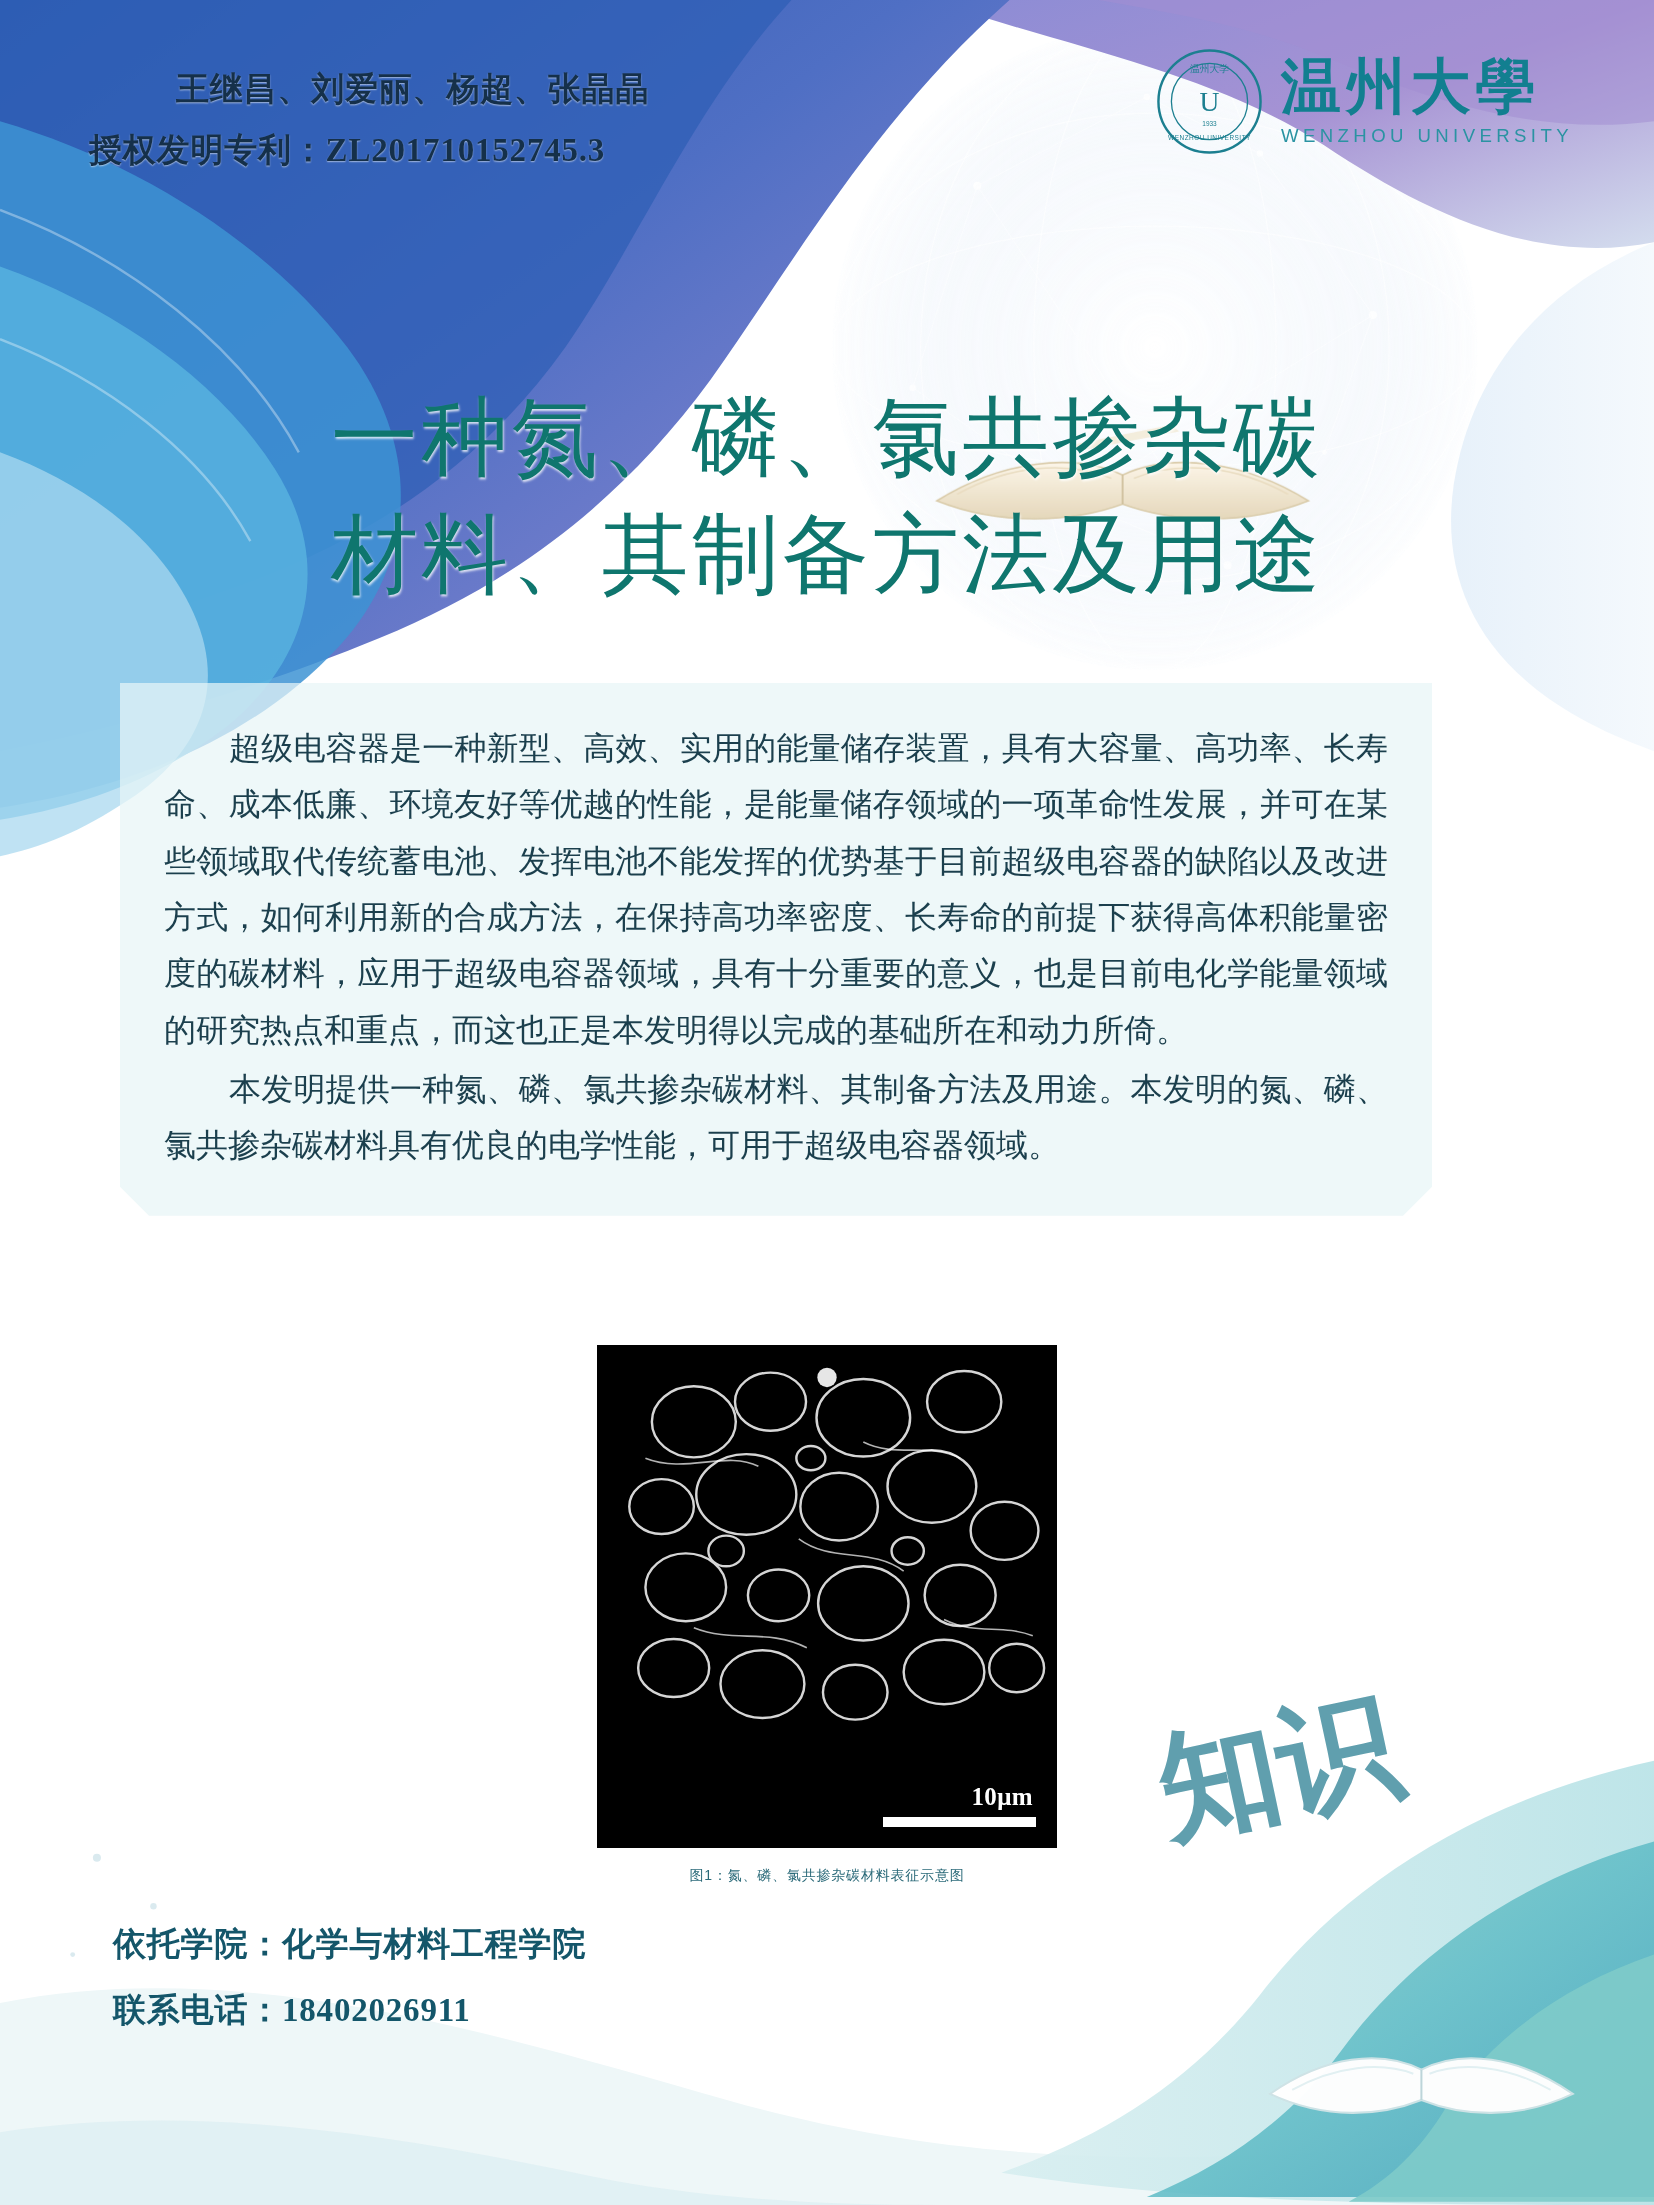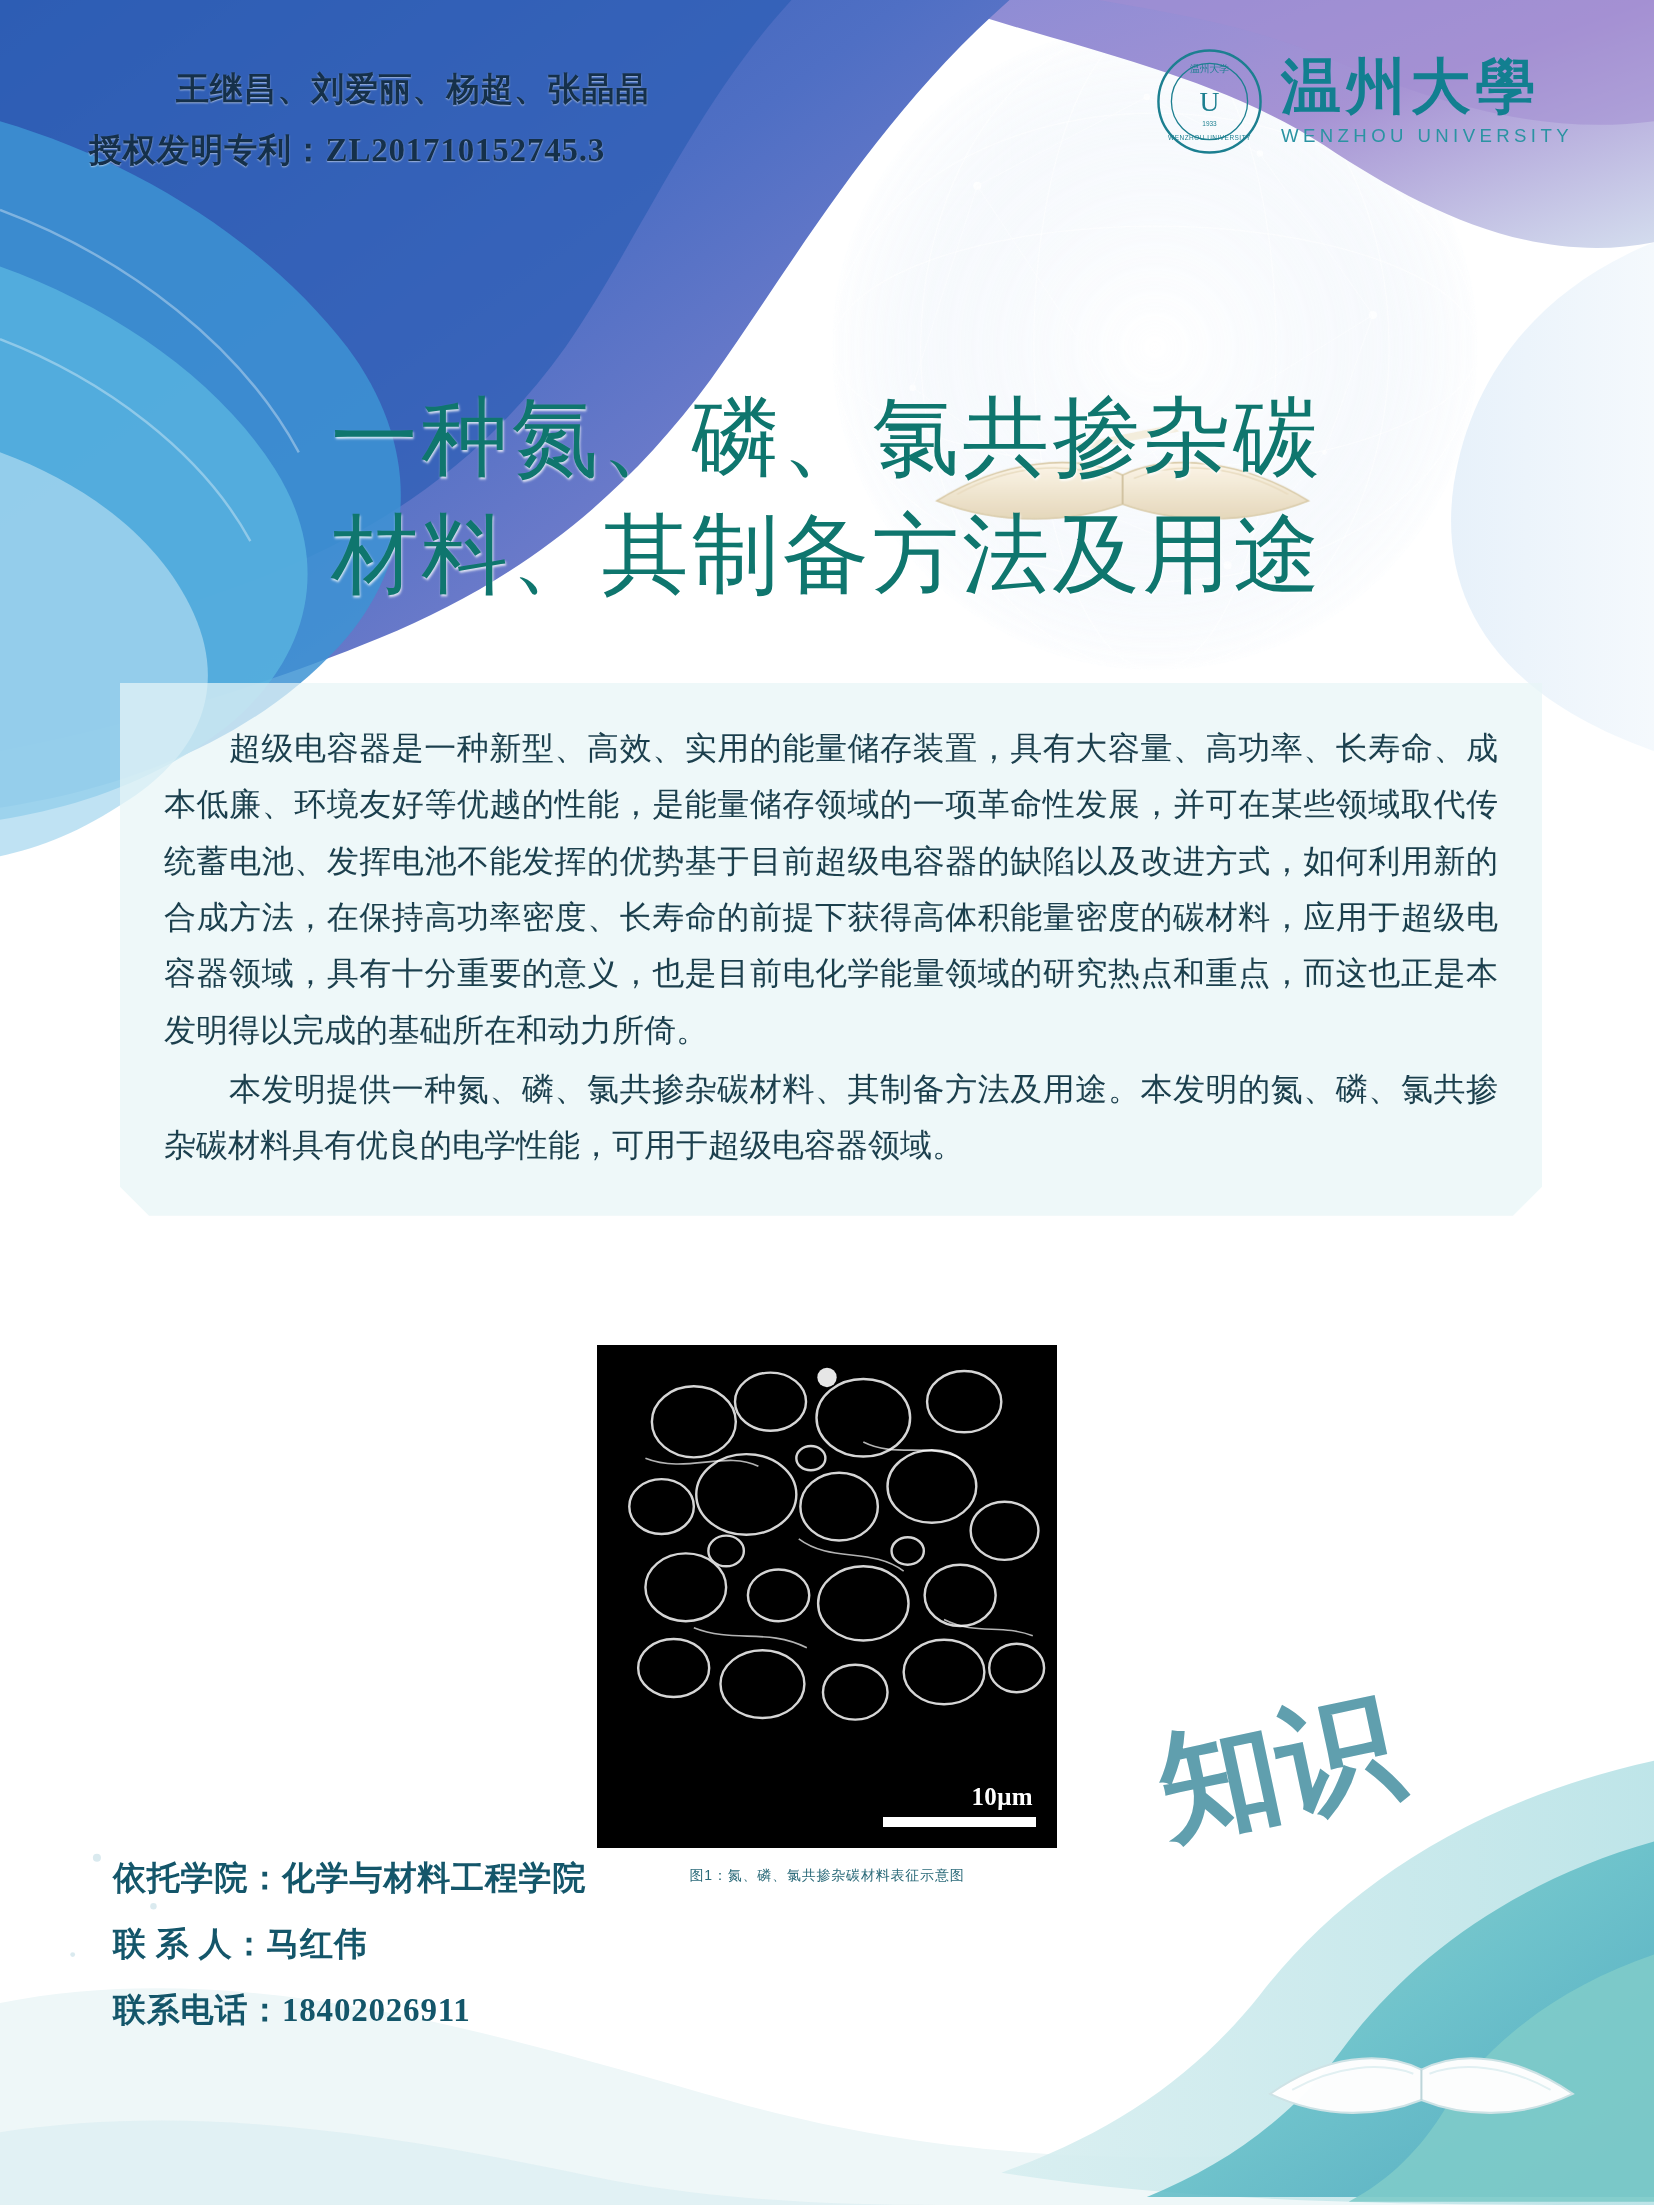--- a/index.html
+++ b/index.html
@@ -104,21 +104,21 @@
     line-height: 1.34;
     text-shadow: 0.8px 1.6px 2.4px rgba(255,255,255,0.8);
     font-family: "Liberation Serif", "DejaVu Serif", serif;
   }
 
   
   .abstract-panel {
     position: absolute;
     left: 120px;
     top: 683px;
-    width: 1422px;
+    width: 1312px;
     padding: 37px 44px 42px 44px;
     box-sizing: border-box;
     background: rgba(232, 245, 246, 0.72);
     z-index: 16;
     clip-path: polygon(0 0, 100% 0, 100% calc(100% - 29px), calc(100% - 29px) 100%, 29px 100%, 0 calc(100% - 29px));
   }
   .abstract-par {
     font-size: 32px;
     line-height: 1.76;
     color: #1b3f4d;
@@ -408,21 +408,18 @@
     <div class="figure-caption">图1：氮、磷、氯共掺杂碳材料表征示意图</div>
   </div>
 
   <div class="watermark">知识</div>
 
   <div class="contact-block">
     <div class="contact-row">
       <span class="contact-key">依托学院：</span><span class="contact-val">化学与材料工程学院</span>
     </div>
     <div class="contact-row">
-      <span class="contact-key">联 系 人：</span><span class="contact-val">马红伟</span>
-    </div>
-    <div class="contact-row">
       <span class="contact-key">联系电话：</span><span class="contact-val">18402026911</span>
     </div>
   </div>
 
 </div>
 
 
 </body></html>

